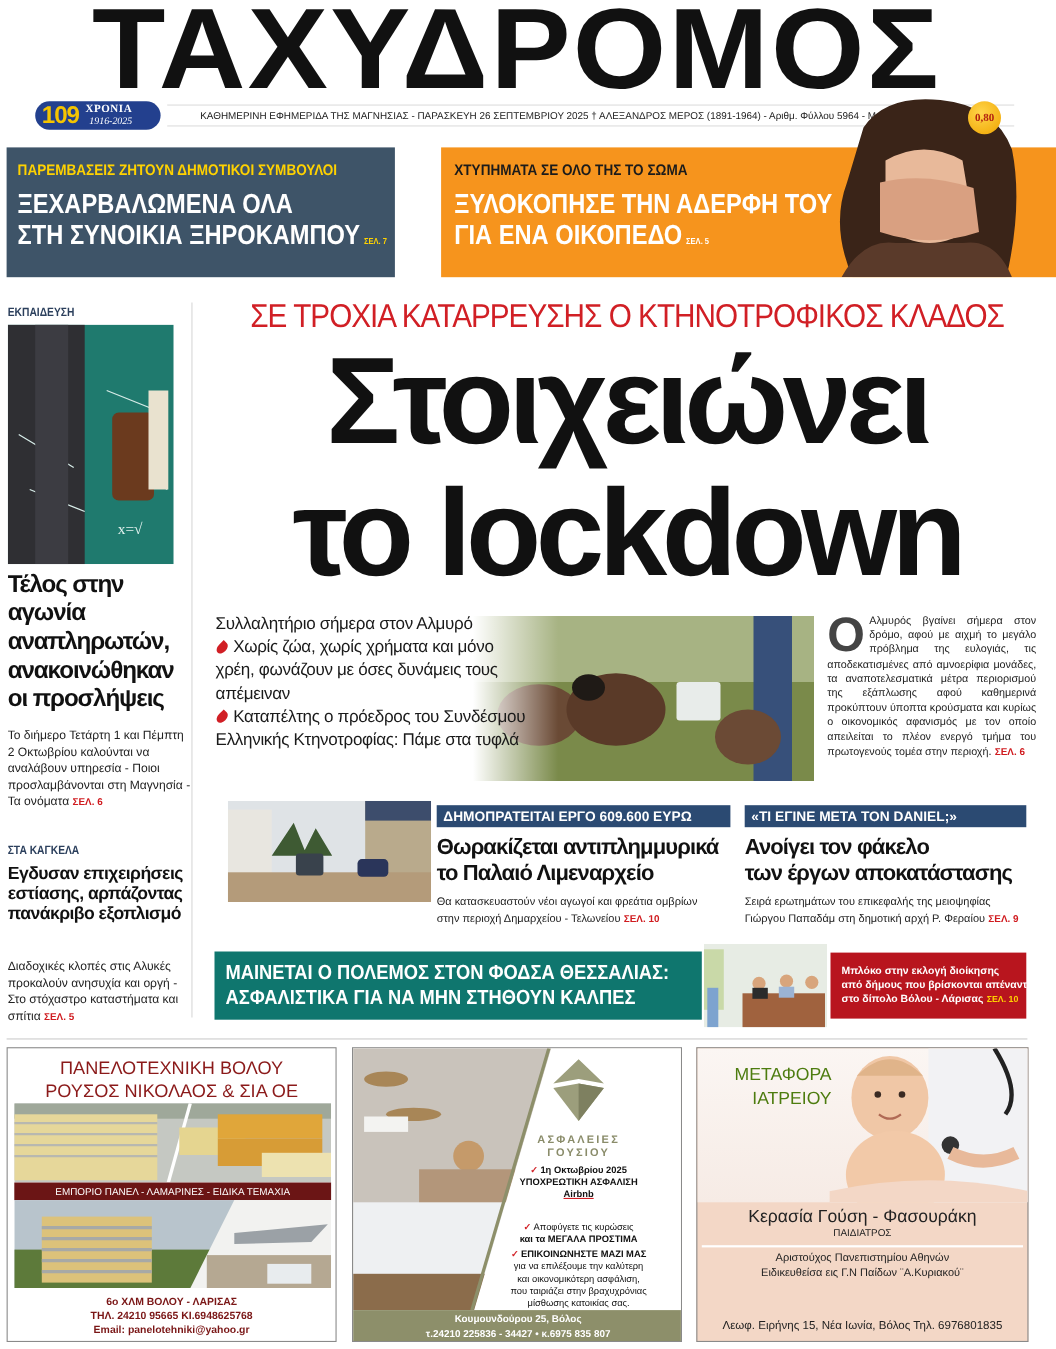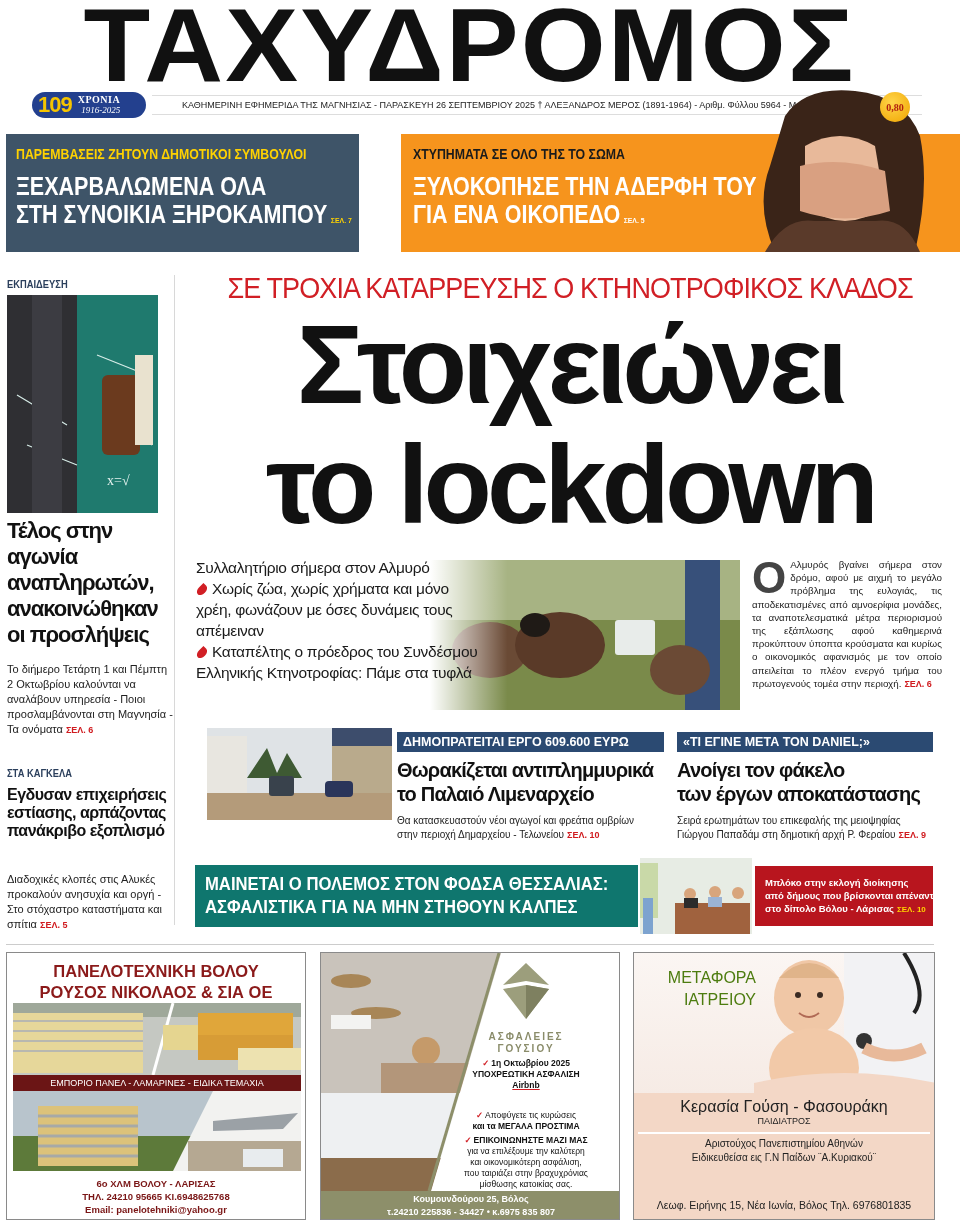--- a/index.html
+++ b/index.html
@@ -66,21 +66,21 @@
   .red-small .sel { color: #ffd200; font-size: 8px; margin-left: 3px; }
 
   .h-rule { left: 6px; top: 944px; width: 928px; height: 1px; background: #ccc; }
 
   
   .ad { top: 952px; height: 268px; border: 1px solid #8a8a8a; overflow: hidden; background: #fff; }
   .ad1 { left: 6px; width: 300px; }
   .ad2 { left: 320px; width: 300px; }
   .ad3 { left: 633px; width: 302px; background: #f3d7c6; }
 
-  .ad1-title { position: absolute; left: 0; top: 8px; width: 100%; text-align: center; color: #8b1a1a; font-weight: 700; font-size: 16.5px; line-height: 21px; }
+  .ad1-title { position: absolute; left: 0; top: 8px; width: 100%; text-align: center; color: #8b1a1a; font-weight: 400; font-size: 16.5px; line-height: 21px; }
   .ad1-photo-a { position: absolute; left: 6px; top: 50px; width: 288px; height: 72px; }
   .ad1-strip { position: absolute; left: 6px; top: 122px; width: 288px; height: 16px; background: #6b1515; color: #fff; font-weight: 400; font-size: 9px; line-height: 16px; text-align: center; }
   .ad1-photo-b { position: absolute; left: 6px; top: 138px; width: 288px; height: 80px; }
   .ad1-contact { position: absolute; left: 0; top: 224px; width: 100%; text-align: center; color: #7a1616; font-weight: 700; font-size: 9.5px; line-height: 13px; }
 
   .ad2-photo { position: absolute; left: 0; top: 0; width: 300px; height: 238px; }
   .ad2-text { position: absolute; left: 110px; top: 0; width: 190px; height: 238px; text-align: center; }
   .ad2-brand { position: absolute; top: 78px; width: 190px; color: #8a8c6a; font-weight: 700; font-size: 10px; line-height: 12px; letter-spacing: 2px; }
   .ad2-lines { position: absolute; top: 105px; width: 190px; font-size: 8.5px; line-height: 11px; color: #111; }
   .ad2-lines .b { font-weight: 700; }

